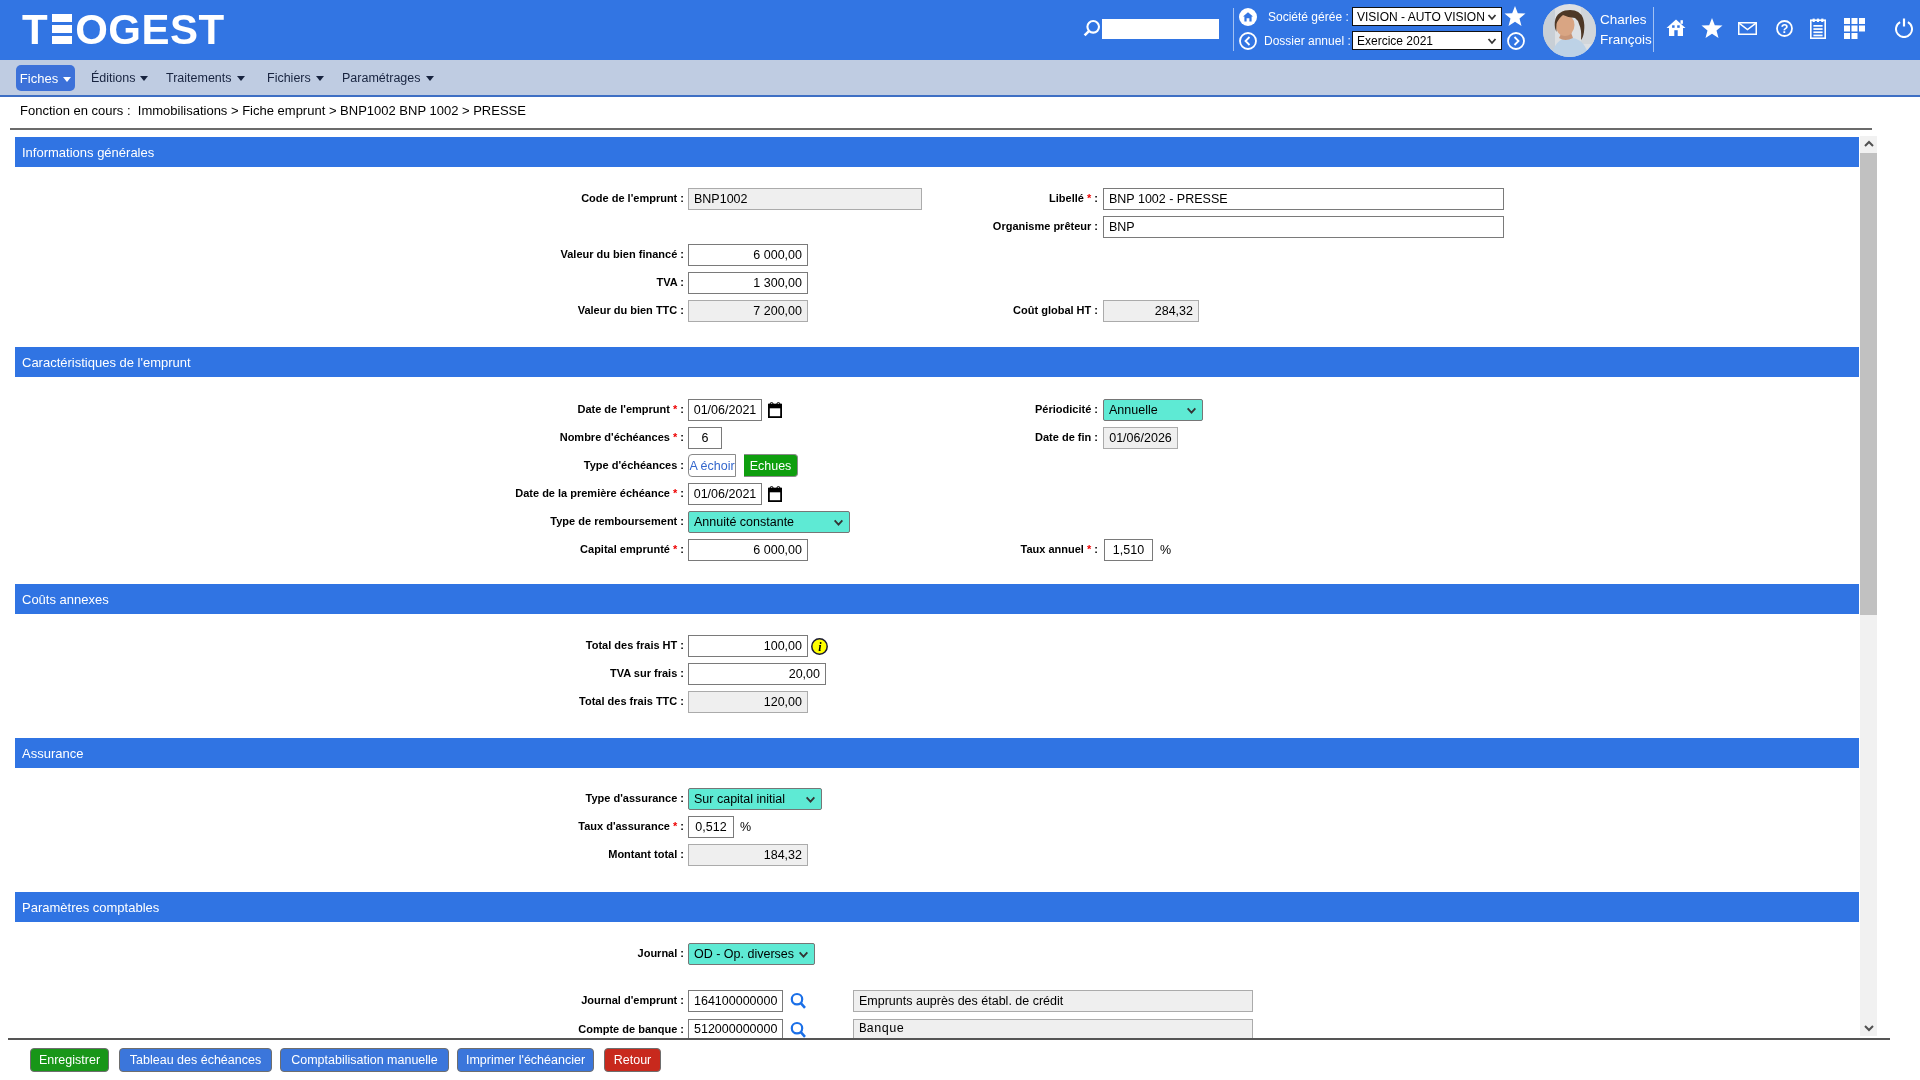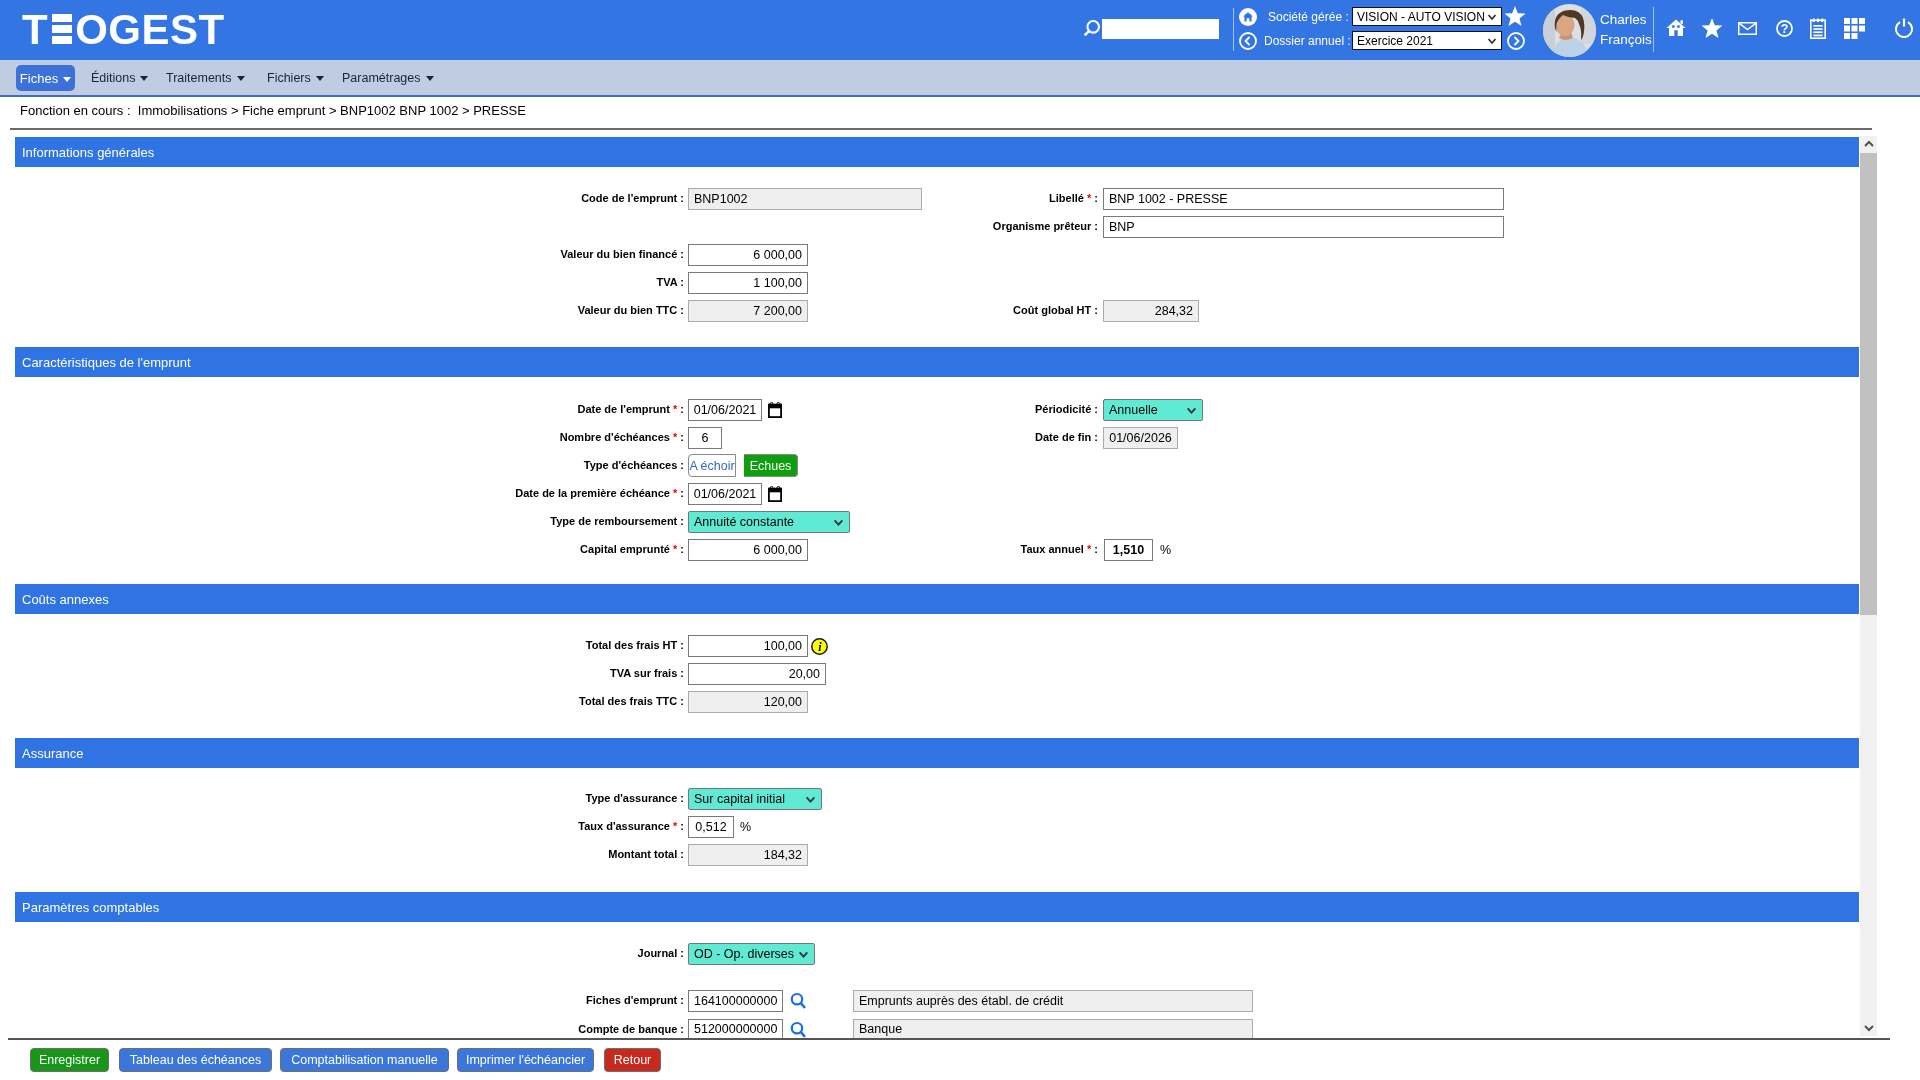--- a/index.html
+++ b/index.html
@@ -211,21 +211,21 @@
 <div class="flab" style="left:714px;top:192px;">Libellé <span class="st">*</span> :</div>
 <div class="inp" style="left:1103px;top:188px;width:401px;">BNP 1002 - PRESSE</div>
 
 <div class="flab" style="left:714px;top:220px;">Organisme prêteur :</div>
 <div class="inp" style="left:1103px;top:216px;width:401px;">BNP</div>
 
 <div class="flab" style="left:300px;top:248px;">Valeur du bien financé :</div>
 <div class="inp num" style="left:688px;top:244px;width:120px;">6 000,00</div>
 
 <div class="flab" style="left:300px;top:276px;">TVA :</div>
-<div class="inp num" style="left:688px;top:272px;width:120px;">1 100,00</div>
+<div class="inp num" style="left:688px;top:272px;width:120px;">1 300,00</div>
 
 <div class="flab" style="left:300px;top:304px;">Valeur du bien TTC :</div>
 <div class="inp ro num" style="left:688px;top:300px;width:120px;">7 200,00</div>
 <div class="flab" style="left:714px;top:304px;">Coût global HT :</div>
 <div class="inp ro num" style="left:1103px;top:300px;width:96px;">284,32</div>
 
 <div class="secbar" style="top:347px;">Caractéristiques de l'emprunt</div>
 
 <div class="flab" style="left:300px;top:403px;">Date de l'emprunt <span class="st">*</span> :</div>
 <div class="inp ctr" style="left:688px;top:399px;width:74px;">01/06/2021</div>
@@ -263,21 +263,21 @@
 <div class="flab" style="left:300px;top:515px;">Type de remboursement :</div>
 <div class="sel" style="left:688px;top:511px;width:162px;">Annuité constante
   <svg width="11" height="11" viewBox="0 0 10 10">
       <polyline points="1.5,3 5,7 8.5,3" fill="none" stroke="#333" stroke-width="1.6"></polyline>
     </svg>
 </div>
 
 <div class="flab" style="left:300px;top:543px;">Capital emprunté <span class="st">*</span> :</div>
 <div class="inp num" style="left:688px;top:539px;width:120px;">6 000,00</div>
 <div class="flab" style="left:714px;top:543px;">Taux annuel <span class="st">*</span> :</div>
-<div class="inp ctr" style="left:1104px;top:539px;width:49px;font-weight:bold;">1,510</div>
+<div class="inp ctr" style="left:1104px;top:539px;width:49px;">1,510</div>
 <div class="pct" style="left:1160px;top:543px;">%</div>
 
 <div class="secbar" style="top:584px;">Coûts annexes</div>
 
 <div class="flab" style="left:300px;top:639px;">Total des frais HT :</div>
 <div class="inp num" style="left:688px;top:635px;width:120px;">100,00</div>
 <svg class="abs" style="left:811px;top:638px;" width="17" height="17" viewBox="0 0 17 17">
   <circle cx="8.5" cy="8.5" r="7.7" fill="#FFFF00" stroke="#1a1a30" stroke-width="1.5"></circle>
   <text x="9" y="13" font-size="12" font-weight="bold" font-style="italic" fill="#000" text-anchor="middle" font-family="Liberation Serif">i</text>
 </svg>
@@ -306,35 +306,35 @@
 
 <div class="secbar" style="top:892px;">Paramètres comptables</div>
 
 <div class="flab" style="left:300px;top:947px;">Journal :</div>
 <div class="sel" style="left:688px;top:943px;width:127px;">OD - Op. diverses
   <svg width="11" height="11" viewBox="0 0 10 10">
       <polyline points="1.5,3 5,7 8.5,3" fill="none" stroke="#333" stroke-width="1.6"></polyline>
     </svg>
 </div>
 
-<div class="flab" style="left:300px;top:994px;">Fiches d'emprunt :</div>
+<div class="flab" style="left:300px;top:994px;">Journal d'emprunt :</div>
 <div class="inp" style="left:688px;top:990px;width:95px;">164100000000</div>
 <svg class="abs" style="left:789px;top:992px;" width="18" height="18" viewBox="0 0 18 18">
   <circle cx="8" cy="7.2" r="5.2" fill="none" stroke="#1a6fe8" stroke-width="2.2"></circle>
   <line x1="11.8" y1="11.2" x2="16" y2="15.8" stroke="#1a6fe8" stroke-width="2.6"></line>
 </svg>
 <div class="inp ro" style="left:853px;top:990px;width:400px;">Emprunts auprès des établ. de crédit</div>
 
 <div class="flab" style="left:300px;top:1023px;">Compte de banque :</div>
 <div class="inp" style="left:688px;top:1019px;width:95px;height:19px;border-bottom:none;">512000000000</div>
 <svg class="abs" style="left:789px;top:1021px;" width="18" height="18" viewBox="0 0 18 18">
   <circle cx="8" cy="7.2" r="5.2" fill="none" stroke="#1a6fe8" stroke-width="2.2"></circle>
   <line x1="11.8" y1="11.2" x2="16" y2="15.8" stroke="#1a6fe8" stroke-width="2.6"></line>
 </svg>
-<div class="inp ro" style="left:853px;top:1019px;width:400px;height:19px;border-bottom:none;">Banque</div>
+<div class="inp ro" style="left:853px;top:1019px;width:400px;height:19px;border-bottom:none;font-family:Liberation Mono, monospace;">Banque</div>
 
 <div id="sbar"></div>
 <div id="sthumb"></div>
 <svg class="abs" style="left:1864px;top:140px;" width="10" height="8" viewBox="0 0 10 8">
   <polyline points="1,6 5,2 9,6" fill="none" stroke="#505050" stroke-width="2"></polyline>
 </svg>
 <svg class="abs" style="left:1864px;top:1024px;" width="10" height="8" viewBox="0 0 10 8">
   <polyline points="1,2 5,6 9,2" fill="none" stroke="#505050" stroke-width="2"></polyline>
 </svg>
 

